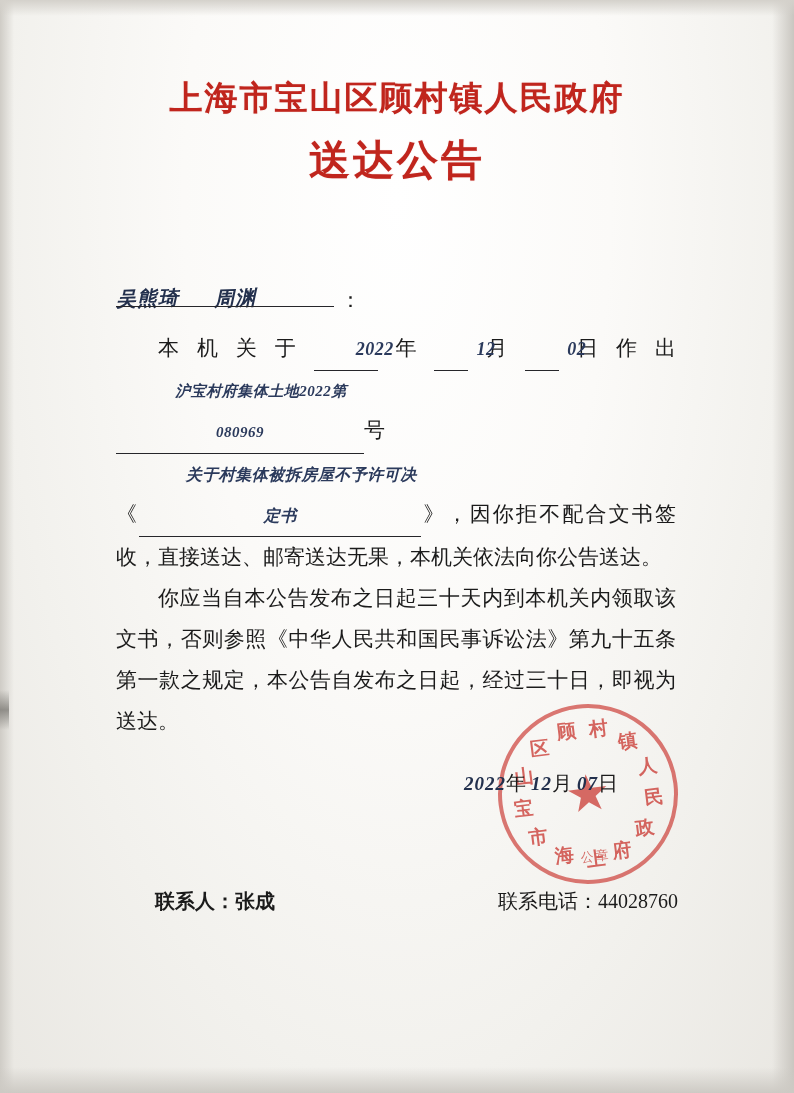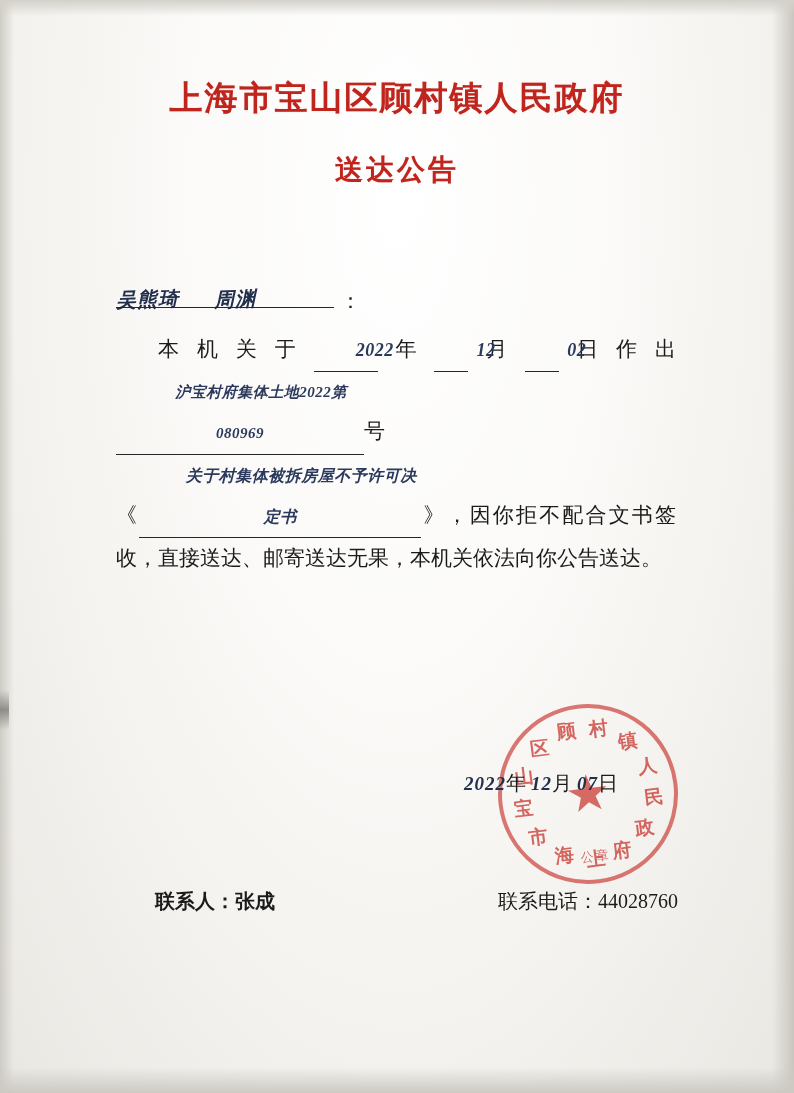--- a/index.html
+++ b/index.html
@@ -72,23 +72,23 @@
     color: #c0251d;
     font-weight: bold;
     font-size: 33px;
     letter-spacing: 2px;
     line-height: 1.25;
     text-shadow: 0 0 1px rgba(192,37,29,.35);
   }
   .doc-type {
     color: #c0251d;
     font-weight: bold;
-    font-size: 28px;
+    font-size: 41px;
     letter-spacing: 3px;
-    margin-top: 32px;
+    margin-top: 14px;
     text-shadow: 0 0 1px rgba(192,37,29,.35);
   }
 
   
   .body-area {
     position: relative;
     margin: 92px 118px 0 116px;
     color: #1b1b1b;
     font-size: 21px;
     line-height: 41px;
@@ -271,20 +271,21 @@
 
     <div class="salutation">
       <span class="hand sal-name1">吴熊琦</span>
       <span class="hand sal-name2">周渊</span>
       <span class="sal-rule"></span>
       <span class="sal-colon">：</span>
     </div>
 
     <p class="para"><span>本机关于</span><span class="line-fill fill-date-y">2022</span><span>年</span><span class="line-fill fill-date-m">12</span><span>月</span><span class="line-fill fill-date-m">02</span><span>日作出</span><span class="line-fill fill-docno">沪宝村府集体土地2022第080969</span><span>号</span><br><span class="bracket">《</span><span class="line-fill fill-doctitle">关于村集体被拆房屋不予许可决定书</span><span class="bracket">》</span><span>，因你拒不配合文书签收，直接送达、邮寄送达无果，本机关依法向你公告送达。</span></p>
 
+    <p class="para">你应当自本公告发布之日起三十天内到本机关内领取该文书，否则参照《中华人民共和国民事诉讼法》第九十五条第一款之规定，本公告自发布之日起，经过三十日，即视为送达。</p>
   </div>
 
   <div class="seal">
     <div class="seal-text">
       <span class="seal-char" style="transform: rotate(-90deg) translate(-66px) rotate(90deg);">上</span>
       <span class="seal-char" style="transform: rotate(-62deg) translate(-66px) rotate(62deg);">海</span>
       <span class="seal-char" style="transform: rotate(-34deg) translate(-66px) rotate(34deg);">市</span>
       <span class="seal-char" style="transform: rotate(-6deg) translate(-66px) rotate(6deg);">宝</span>
       <span class="seal-char" style="transform: rotate(22deg) translate(-66px) rotate(-22deg);">山</span>
       <span class="seal-char" style="transform: rotate(50deg) translate(-66px) rotate(-50deg);">区</span>

